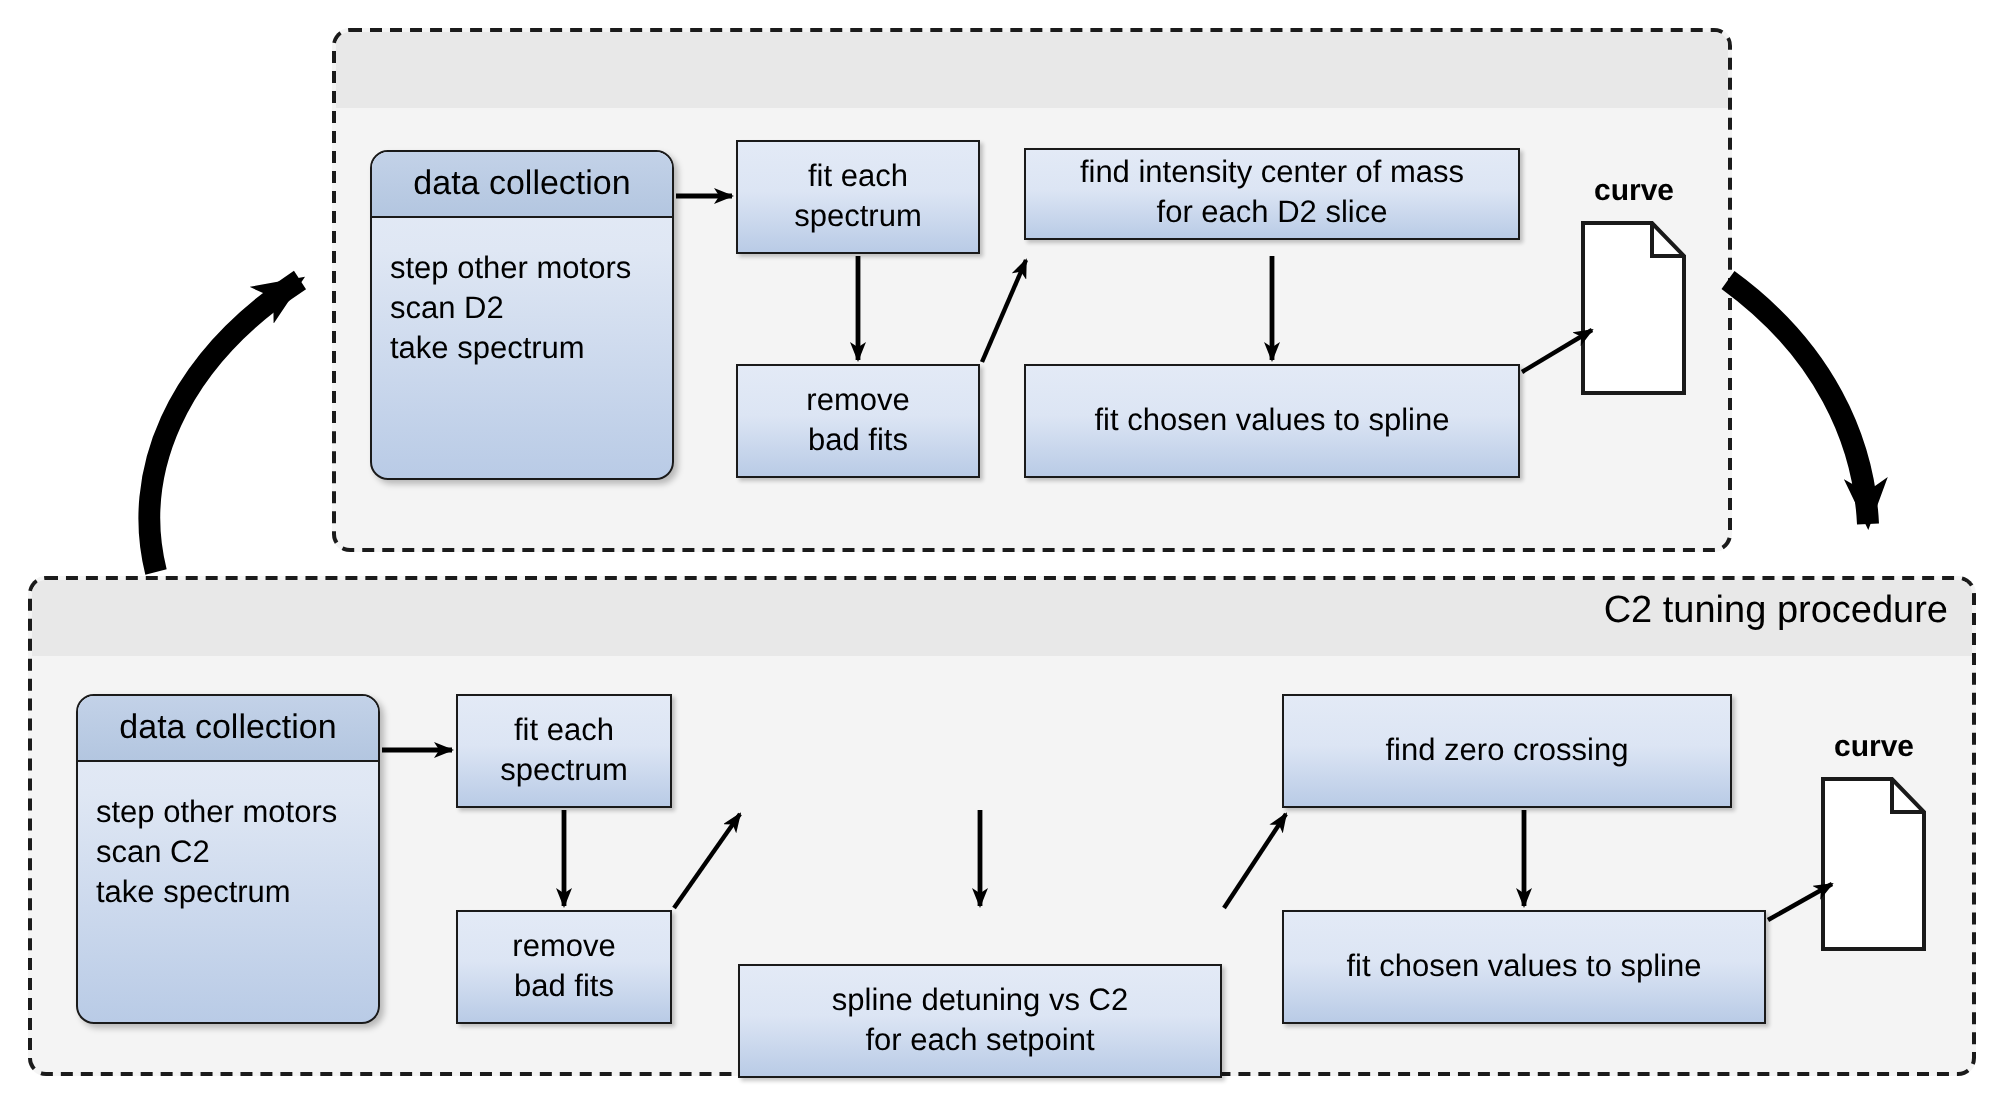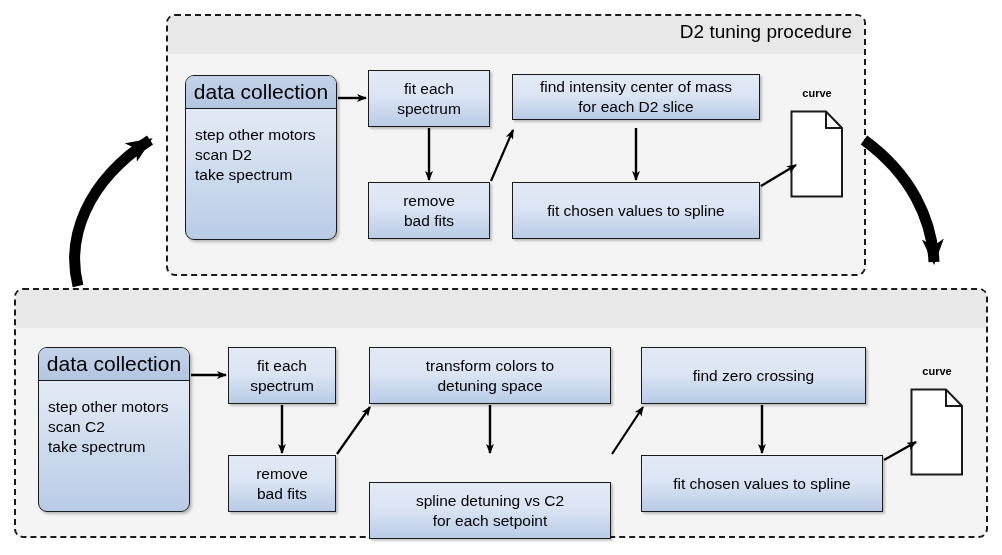--- a/index.html
+++ b/index.html
@@ -79,50 +79,49 @@
     background: linear-gradient(to bottom, #e6ecf7 0%, #dfe7f4 30%, #b9cbe6 100%);
     box-shadow: 2px 2px 3px rgba(0,0,0,0.25);
   }
   .uml-header {
     height: 32px;
     border-bottom: 1.6px solid #1a1a1a;
     background: linear-gradient(to bottom, #c3d2e8 0%, #b3c6e0 100%);
     display: flex;
     align-items: center;
     justify-content: center;
-    font-size: 21px;
+    font-size: 17px;
     color: #000;
   }
   .uml-body {
     padding: 16px 0 0 9px;
     font-size: 15.5px;
     line-height: 1.30;
     color: #000;
     white-space: pre-line;
   }
   
   .doc-wrap { position: absolute; }
   .doc-label {
     position: absolute;
     width: 100%;
     text-align: center;
     top: -23px;
-    font-size: 11px;
+    font-size: 15px;
     font-weight: bold;
     color: #000;
   }
 </style>
 </head>
 <body>
 
 <div id="canvas">
 
   <div class="group" style="left:166px; top:14px; width:700px; height:262px;">
     <div class="group-header"></div>
-    <div class="group-title">D2 tuning procedure</div>
   </div>
 
   <div class="uml" style="left:185px; top:75px; width:152px; height:165px;">
     <div class="uml-header">data collection</div>
     <div class="uml-body">step other motors
 scan D2
 take spectrum</div>
   </div>
 
   <div class="node" style="left:368px; top:70px; width:122px; height:57px; white-space:pre-line;">fit each
@@ -139,37 +138,36 @@
   <div class="doc-wrap" style="left:790px; top:110px; width:54px; height:88px;">
     <div class="doc-label">curve</div>
     <svg width="54" height="88" viewBox="0 0 54 88">
       <path d="M1.5,1.5 L36,1.5 L52,18 L52,86.5 L1.5,86.5 Z" fill="#ffffff" stroke="#1a1a1a" stroke-width="2"></path>
       <path d="M36,1.5 L36,18 L52,18" fill="none" stroke="#1a1a1a" stroke-width="2"></path>
     </svg>
   </div>
 
   <div class="group" style="left:14px; top:288px; width:974px; height:250px;">
     <div class="group-header"></div>
+    <div class="group-title">C2 tuning procedure</div>
   </div>
 
   <div class="uml" style="left:38px; top:347px; width:152px; height:165px;">
     <div class="uml-header">data collection</div>
     <div class="uml-body">step other motors
 scan C2
 take spectrum</div>
   </div>
 
   <div class="node" style="left:228px; top:347px; width:108px; height:57px; white-space:pre-line;">fit each
 spectrum</div>
 
   <div class="node" style="left:228px; top:455px; width:108px; height:57px; white-space:pre-line;">remove
 bad fits</div>
 
-  <div class="node" style="left:369px; top:347px; width:242px; height:57px; white-space:pre-line;">transform colors to
-detuning space</div>
 
   <div class="node" style="left:369px; top:482px; width:242px; height:57px; white-space:pre-line;">spline detuning vs C2
 for each setpoint</div>
 
   <div class="node" style="left:641px; top:347px; width:225px; height:57px; white-space:pre-line;">find zero crossing</div>
 
   <div class="node" style="left:641px; top:455px; width:242px; height:57px; white-space:pre-line;">fit chosen values to spline</div>
 
   <div class="doc-wrap" style="left:910px; top:388px; width:54px; height:88px;">
     <div class="doc-label">curve</div>

